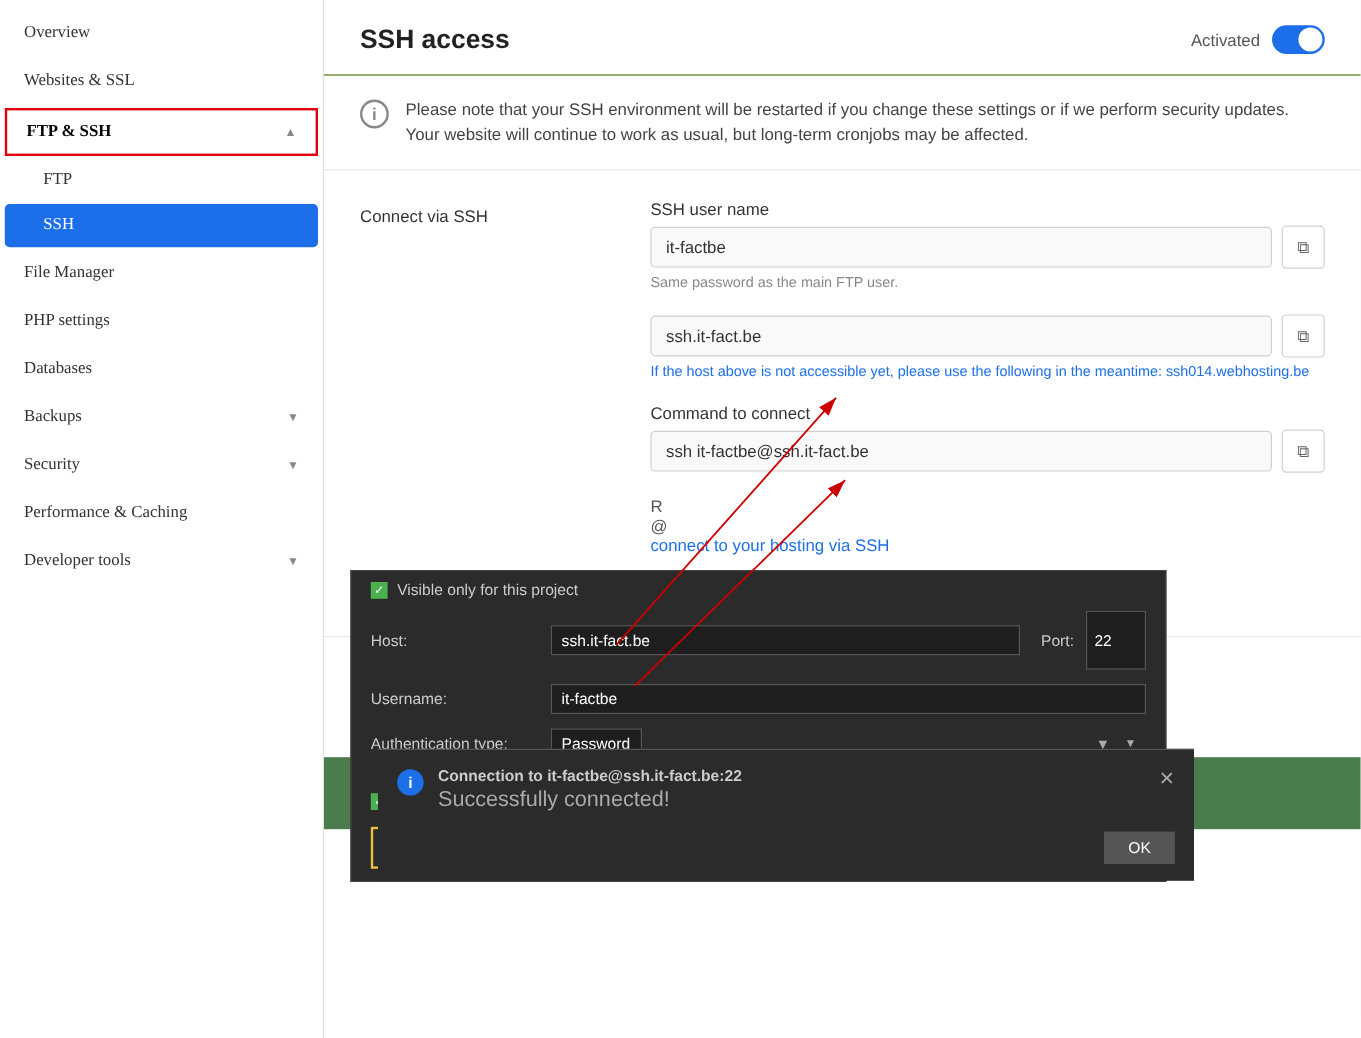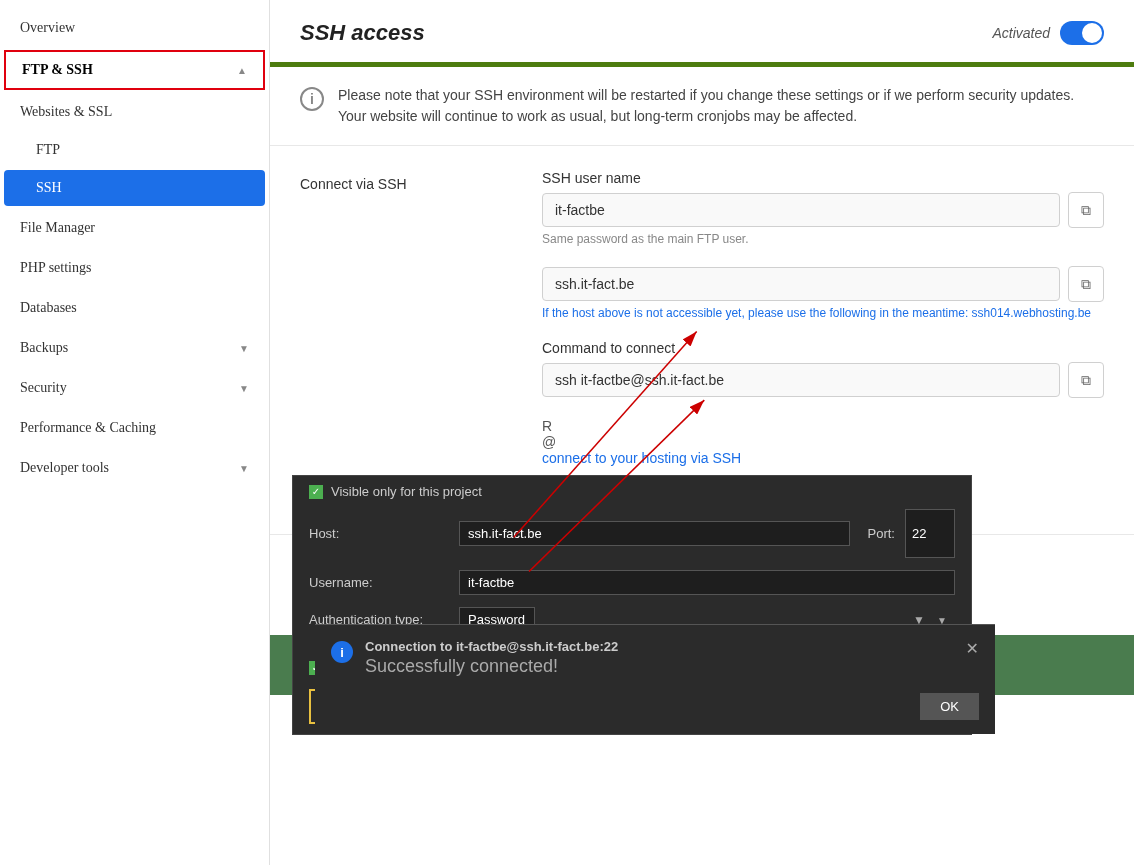--- a/index.html
+++ b/index.html
@@ -53,22 +53,21 @@
       flex: 1;
       background: #fff;
       overflow-y: auto;
       position: relative;
     }
     .main-header {
       display: flex;
       align-items: center;
       justify-content: space-between;
       padding: 20px 30px 16px;
-      border-bottom: 5px solid #4d7c0f;
-      font-style: italic;
+      border-bottom: 1px solid #4d7c0f;
     }
     .main-title {
       font-size: 22px;
       font-weight: bold;
       color: #222;
     }
     .toggle-container {
       display: flex;
       align-items: center;
       gap: 10px;
@@ -371,26 +370,26 @@
       height: 60px;
     }
   </style>
 </head>
 <body>
 
 <div class="sidebar">
   <div class="sidebar-item">
     <span>Overview</span>
   </div>
+  <div class="sidebar-item">
+    <span>Websites &amp; SSL</span>
+  </div>
   <div class="sidebar-item active-parent">
     <span>FTP &amp; SSH</span>
     <span class="chevron">▲</span>
-  </div>
-  <div class="sidebar-item">
-    <span>Websites &amp; SSL</span>
   </div>
   <div class="sidebar-sub-item">
     <span>FTP</span>
   </div>
   <div class="sidebar-sub-item active">
     <span>SSH</span>
   </div>
   <div class="sidebar-item">
     <span>File Manager</span>
   </div>

